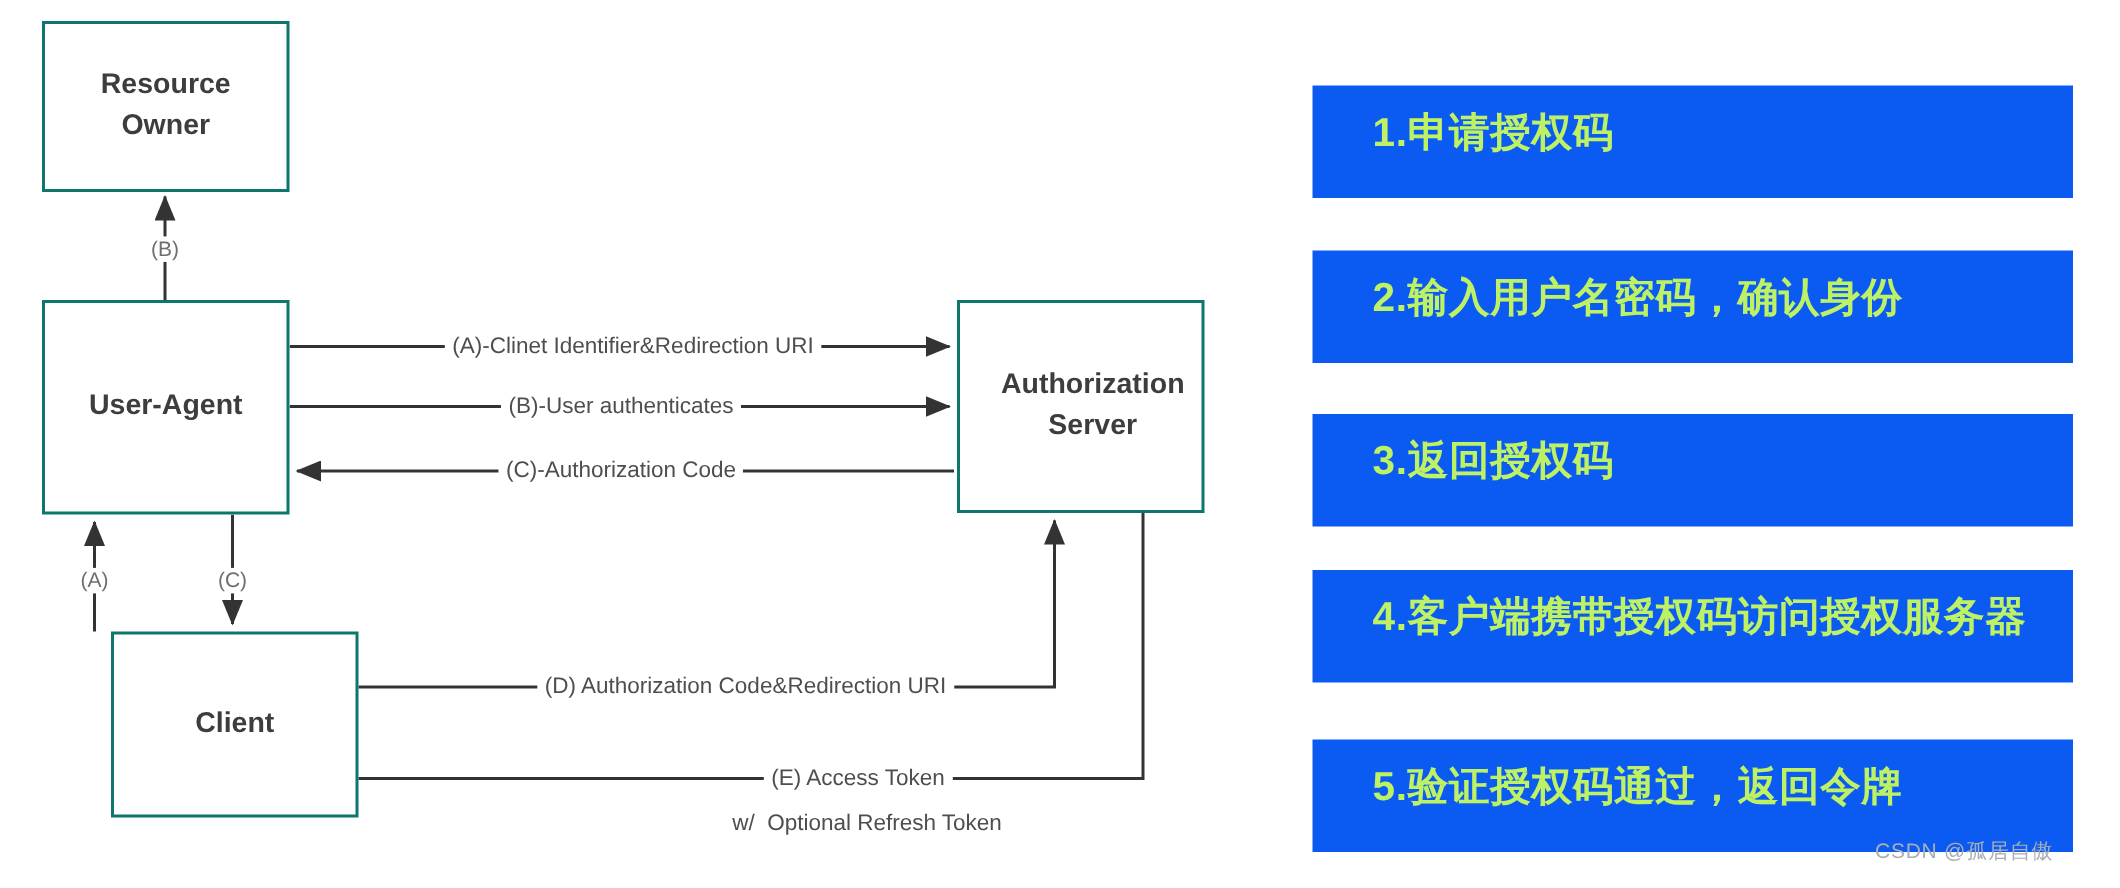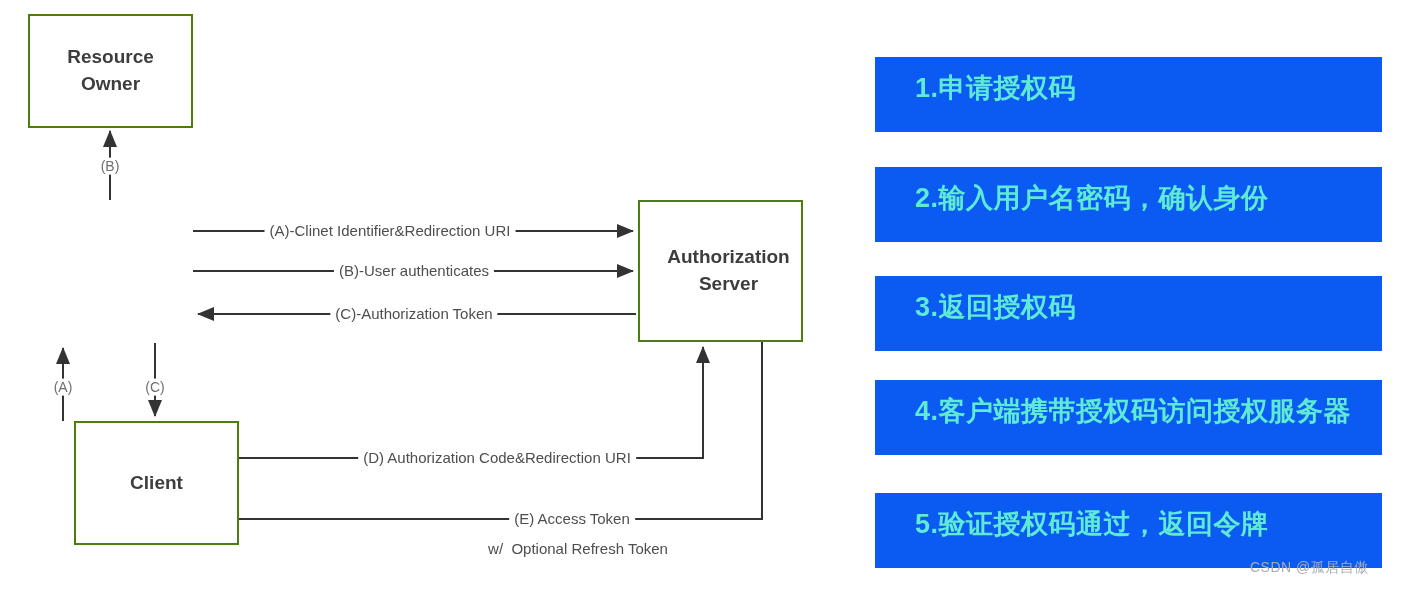--- a/index.html
+++ b/index.html
@@ -5,37 +5,37 @@
   html,body{margin:0;padding:0;background:#ffffff;}
   .canvas{
     position:relative;width:1413px;height:592px;background:#ffffff;overflow:hidden;
     font-family:"Liberation Sans","DejaVu Sans",sans-serif;
   }
   .flow-svg{position:absolute;left:0;top:0;z-index:1;pointer-events:none;}
   .flow-svg path{stroke:var(--line,#333);stroke-width:2;fill:none;}
   #arw path{fill:var(--line,#333);stroke:none;}
 
   .node{
-    position:absolute;z-index:2;background:#ffffff;border:2px solid #4d7c0f;
+    position:absolute;z-index:2;background:#ffffff;border:2px solid #0f766e;
     display:flex;align-items:center;justify-content:center;text-align:center;
     font-weight:bold;font-size:19px;color:#3d3d3d;box-sizing:border-box;
   }
   .node .node-label{max-width:134px;line-height:1.4;}
 
   .edge-label{
     position:absolute;z-index:3;transform:translate(-50%,-50%);
     background:#ffffff;padding:0 5px;font-size:15px;color:#4e4e4e;
     white-space:pre;line-height:1.2;
   }
   .tag-label{font-size:14px;color:#6f6f6f;padding:0 3px;}
   .note-label{background:transparent;color:#4e4e4e;}
 
   .step{
     position:absolute;z-index:2;left:875px;width:507px;height:75px;
-    background:var(--step-bg,#0b5bf2);color:#5eead4;
+    background:var(--step-bg,#0b5bf2);color:#bef264;
     display:flex;align-items:center;box-sizing:border-box;
     padding-left:40px;padding-bottom:14px;
     font-weight:bold;font-size:27px;letter-spacing:0.5px;white-space:nowrap;
   }
 
   .watermark{
     position:absolute;z-index:5;left:1250px;top:559px;
     font-size:14px;color:#a9aeb5;letter-spacing:0.5px;white-space:nowrap;
   }
 </style>
@@ -57,36 +57,39 @@
     <path d="M63,421 V348" marker-end="url(#arw)"></path>
     <path d="M155,343 V416" marker-end="url(#arw)"></path>
     <path d="M193,458 H703 V347" marker-end="url(#arw)"></path>
     <path d="M762,342 V519 H198" marker-end="url(#arw)"></path>
   </svg>
 
   <div class="node" style="left:28px;top:14px;width:165px;height:114px;">
     <span class="node-label">Resource Owner</span>
   </div>
 
+  <div class="node" style="left:28px;top:200px;width:165px;height:143px;">
+    <span class="node-label">User-Agent</span>
+  </div>
 
   <div class="node" style="left:638px;top:200px;width:165px;height:142px;padding-left:16px;">
     <span class="node-label">Authorization Server</span>
   </div>
 
   <div class="node" style="left:28px;top:421px;width:165px;height:124px;margin-left:46px;">
     <span class="node-label">Client</span>
   </div>
 
   <div class="edge-label tag-label" style="left:110px;top:166px;">(B)</div>
 
-  <div class="edge-label" style="left:390px;top:231px;text-align:right;">(A)-Clinet Identifier&amp;Redirection URI</div>
+  <div class="edge-label" style="left:422px;top:231px;text-align:right;">(A)-Clinet Identifier&amp;Redirection URI</div>
 
   <div class="edge-label" style="left:414px;top:271px;">(B)-User authenticates</div>
 
-  <div class="edge-label" style="left:414px;top:314px;">(C)-Authorization Token</div>
+  <div class="edge-label" style="left:414px;top:314px;">(C)-Authorization Code</div>
 
   <div class="edge-label tag-label" style="left:63px;top:387px;">(A)</div>
 
   <div class="edge-label tag-label" style="left:155px;top:387px;">(C)</div>
 
   <div class="edge-label" style="left:497px;top:458px;">(D) Authorization Code&amp;Redirection URI</div>
 
   <div class="edge-label" style="left:572px;top:519px;">(E) Access Token</div>
 
   <div class="edge-label note-label" style="left:578px;top:549px;">w/  Optional Refresh Token</div>

